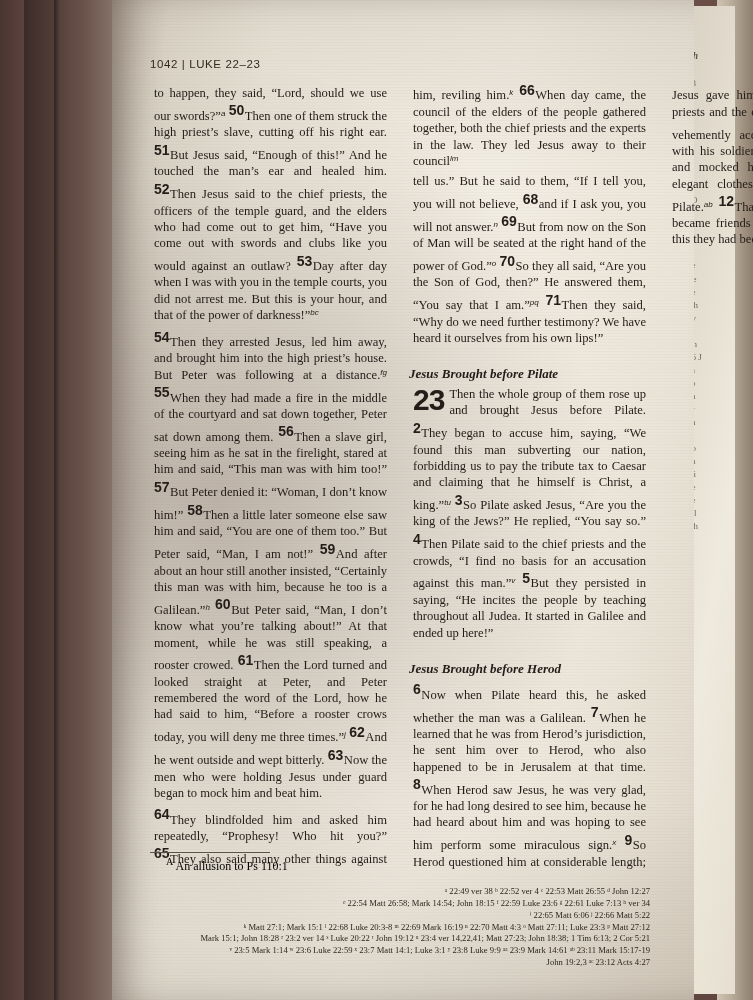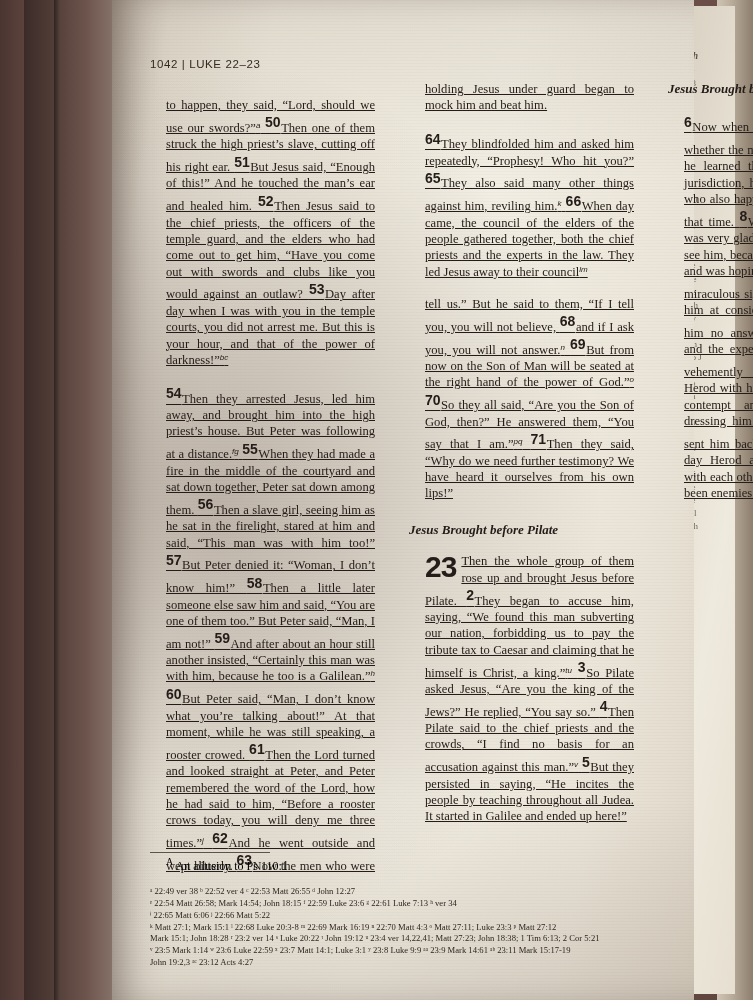--- a/index.html
+++ b/index.html
@@ -95,23 +95,22 @@
     column-gap: 18px;
     column-fill: auto;
     height: 800px;
     font-size: 12.6px;
     line-height: 1.30;
     text-align: justify;
     hyphens: auto;
     -webkit-hyphens: auto;
   }
   .columns p {
-    margin: 16px;
+    margin: 4px;
     text-indent: 0;
-    text-decoration: underline;
   }
   .vnum {
     font-family: "Liberation Sans", sans-serif;
     font-size: 14px;
     font-weight: bold;
     vertical-align: 0.32em;
     padding-right: .5px;
   }
   .note {
     font-family: "Liberation Sans", sans-serif;
@@ -149,21 +148,21 @@
     width: 500px;
     font-size: 12px;
     line-height: 1.25;
   }
   .xrefs {
     position: absolute;
     left: 150px; top: 886px;
     width: 500px;
     font-size: 8.6px;
     line-height: 1.38;
-    text-align: left;
+    text-align: right;
     color: #2c241e;
   }
   
   .rp-text {
     position: absolute;
     left: 8px; top: 44px;
     width: 42px;
     font-size: 9px;
     line-height: 1.45;
     color: #6f655a;

